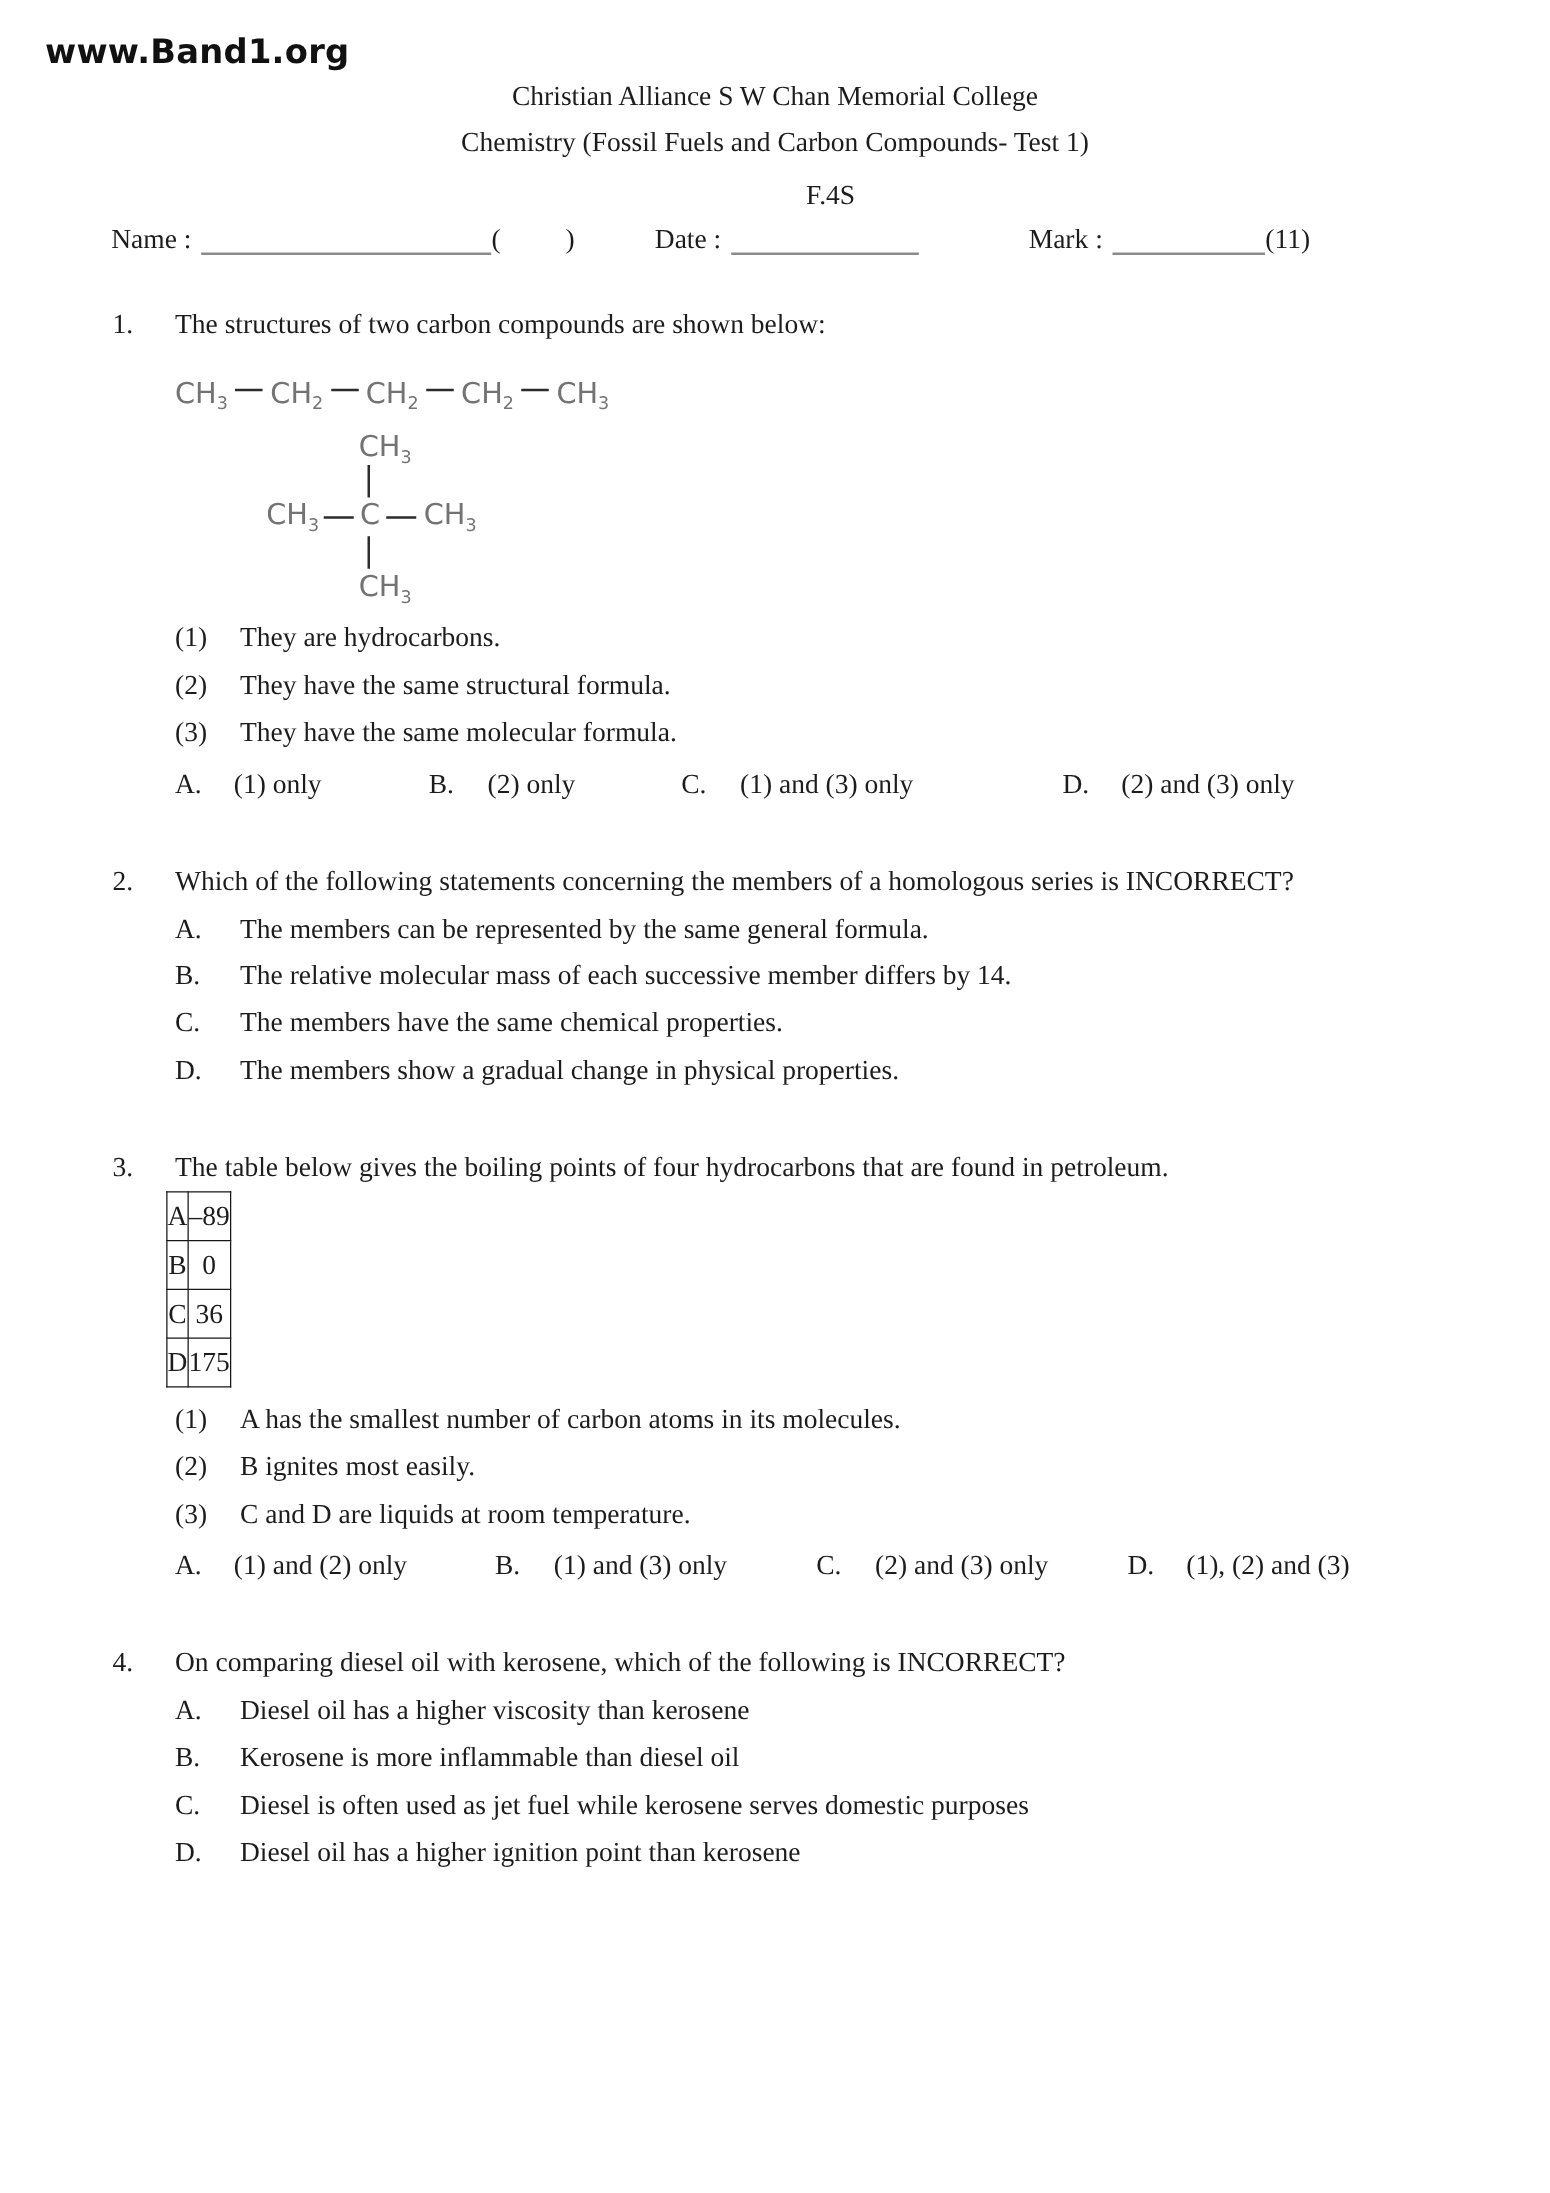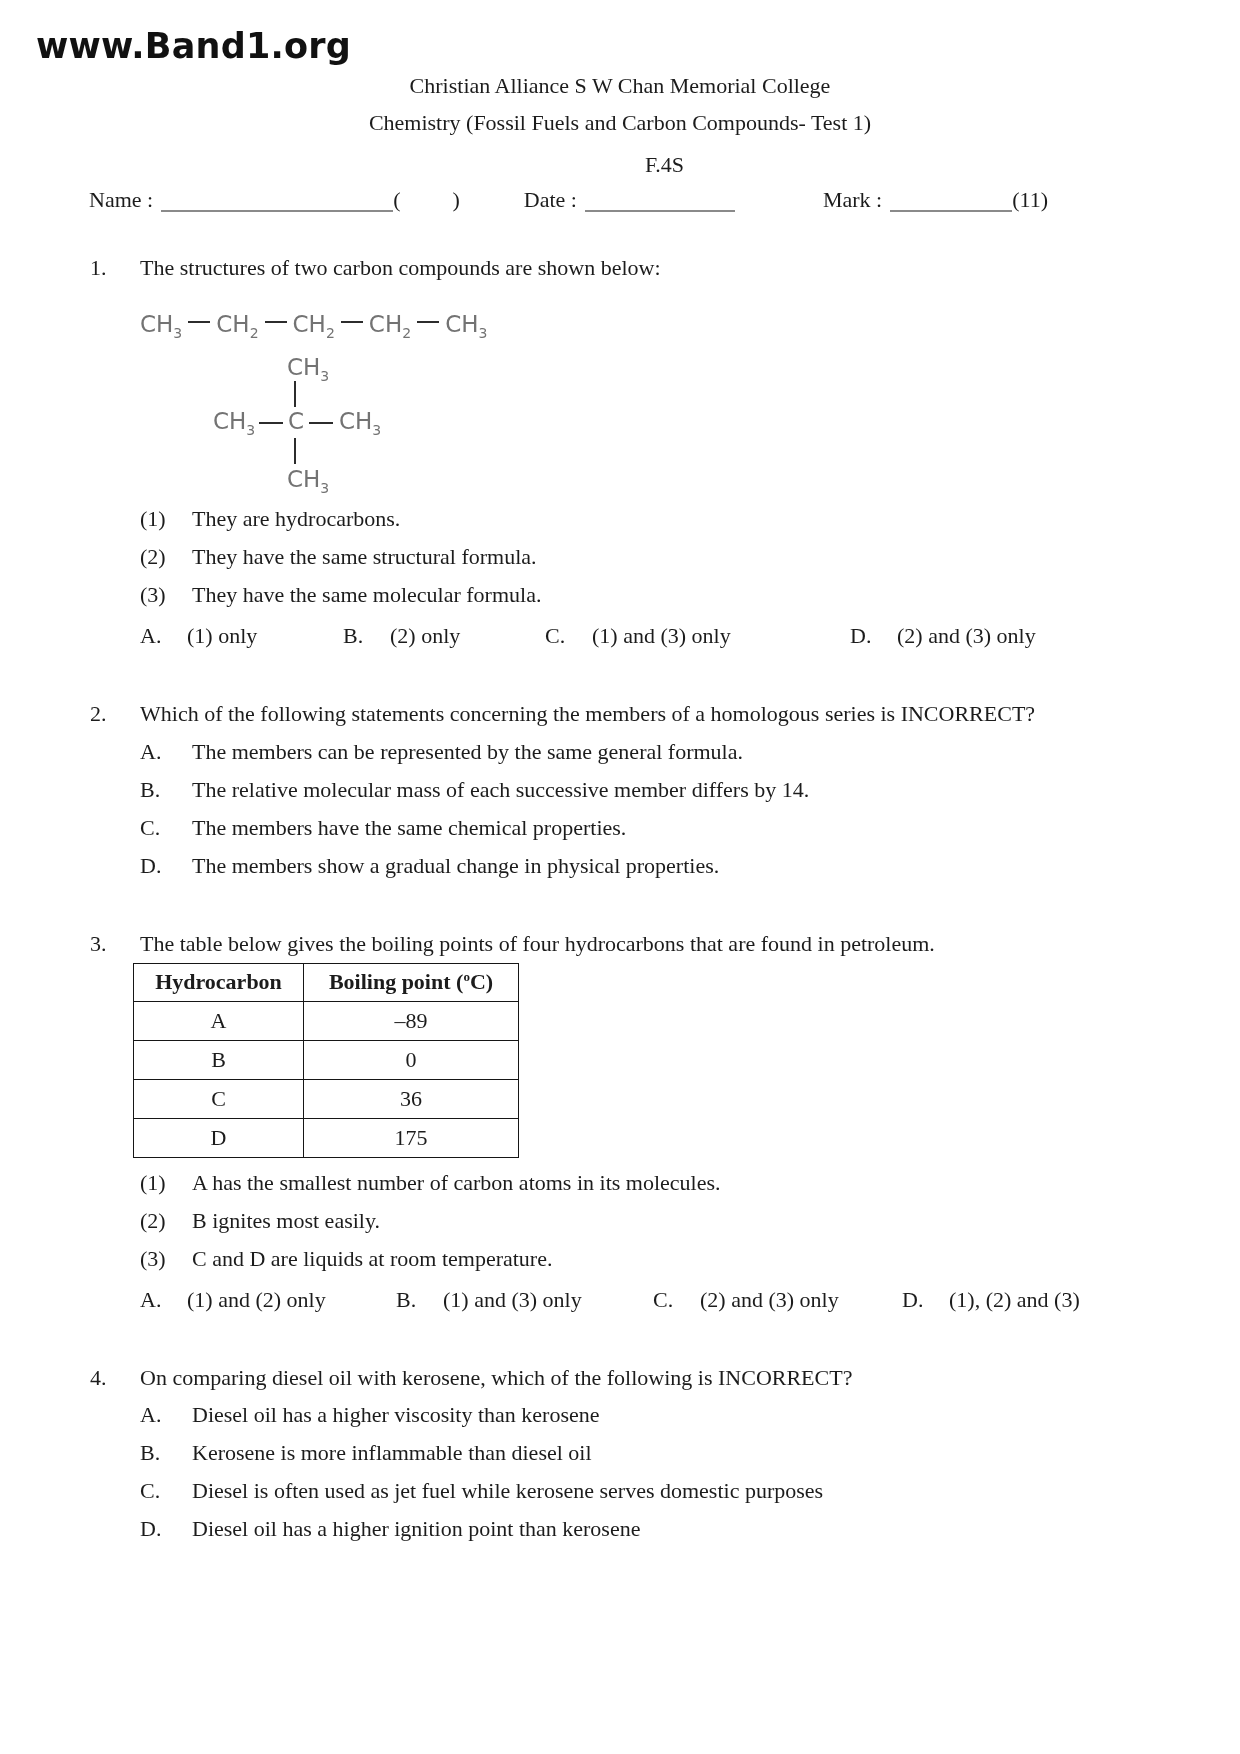--- a/index.html
+++ b/index.html
@@ -4,27 +4,27 @@
 <style>
   html,body{margin:0;padding:0;}
   body{
     width:1240px;height:1754px;background:#ffffff;overflow:hidden;
     font-family:"Liberation Serif","DejaVu Serif",serif;
     color:#1c1c1c;font-size:22px;line-height:1.18;
     -webkit-font-smoothing:antialiased;
   }
   .brand{
     font-family:"DejaVu Sans","Liberation Sans",sans-serif;
-    font-size:35px;font-weight:600;letter-spacing:.2px;
+    font-size:27px;font-weight:600;letter-spacing:.2px;
     margin:26px 0 0 36px;color:#111;
   }
   .school{text-align:center;margin-top:6px;}
   .subject{text-align:center;margin-top:11px;}
   .klass{margin:16px 0 0 89px;text-align:center;}
-  .inforow{margin:9px 0 0 89px;display:flex;align-items:center;white-space:nowrap;}
+  .inforow{margin:9px 0 0 89px;display:flex;align-items:flex-end;white-space:nowrap;}
   .uline{display:inline-block;border-bottom:2px solid #8a8a8a;height:1.0em;flex:none;}
   .u-name{width:232px;}
   .u-date{width:150px;}
   .u-mark{width:122px;}
   .sp{display:inline-block;flex:none;}
 
   .questions{margin-top:42px;}
   .question{padding-left:90px;margin-bottom:52px;}
   .qhead{display:flex;}
   .qnum{width:50px;flex:none;}
@@ -194,24 +194,20 @@
   </div>
 
   <div class="question">
     <div class="qhead">
       <span class="qnum">3.</span>
       <span class="qprompt">The table below gives the boiling points of four hydrocarbons that are found in petroleum.</span>
     </div>
 
     <table class="bp">
       <tbody>
-          <tr>
-        <th class="col-hc">Hydrocarbon</th>
-        <th class="col-bp"><span>Boiling point (</span><sup>o</sup><span>C)</span></th>
-      </tr>
       <tr>
         <td>A</td>
         <td>–89</td>
       </tr>
       <tr>
         <td>B</td>
         <td>0</td>
       </tr>
       <tr>
         <td>C</td>

